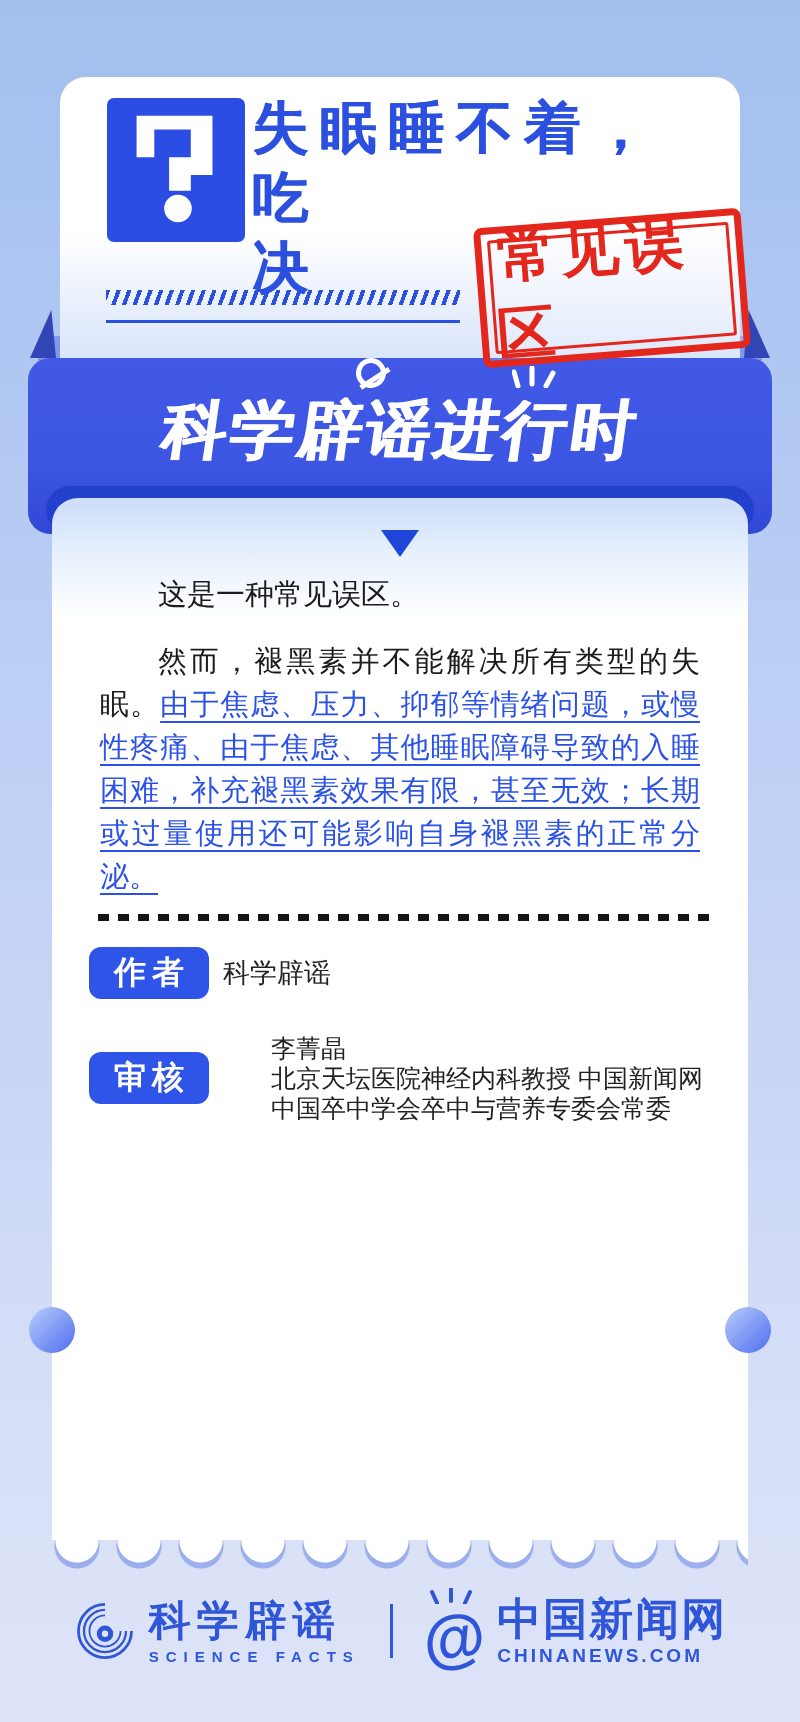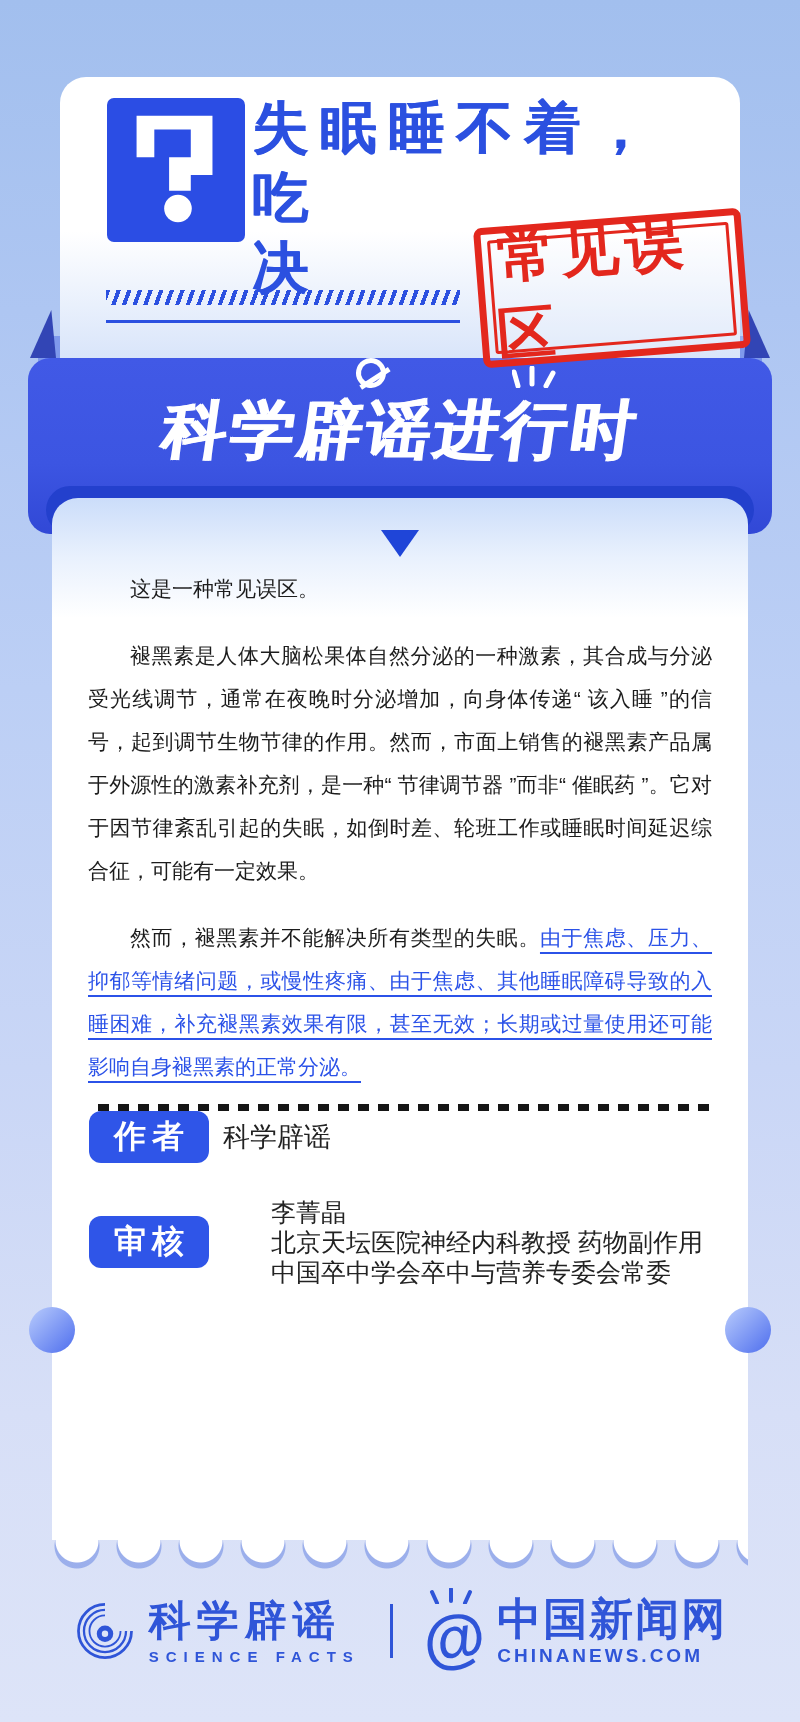--- a/index.html
+++ b/index.html
@@ -42,29 +42,29 @@
   .no-sign span{position:absolute;left:-2px;top:12px;width:34px;height:5px;background:#ffffff;transform:rotate(-45deg);}
   .speed-lines{position:absolute;left:512px;top:66px;width:44px;height:22px;z-index:9;}
 
   
   .content-card{position:absolute;left:52px;top:498px;width:696px;height:1042px;z-index:9;
         background:linear-gradient(180deg,#cbddfa 0%,#e9f1fd 60px,#ffffff 120px);
         border-radius:26px 26px 0 0;padding:0 32px;}
   .tri{width:0;height:0;margin:32px auto 0;border-left:19px solid rgba(0,0,0,0);
        border-right:19px solid rgba(0,0,0,0);border-top:27px solid #1f45d8;}
   .article{margin-top:10px;}
-  .article p{margin:4px;text-indent:2em;text-align:justify;font-size:21px;line-height:43px;color:#1c1c1c;}
+  .article p{margin:16px;text-indent:2em;text-align:justify;font-size:29px;line-height:43px;color:#1c1c1c;}
   .article p + p{margin-top:24px;}
   .hl{color:#2b52e8;text-decoration:underline;text-decoration-thickness:2px;text-underline-offset:7px;}
   .dash-sep{height:7px;margin:16px 0 0 14px;width:612px;
         background:repeating-linear-gradient(90deg,#151515 0 11px,rgba(0,0,0,0) 11px 20px);}
   .notch{position:absolute;width:46px;height:46px;border-radius:50%;top:809px;
         background:linear-gradient(135deg,#a9befa 15%,#5e7cf0 85%);}
   .notch-left{left:-23px;}  .notch-right{right:-23px;}
-  .credits{}
+  .credits{margin-top:26px;}
   .credit-row{display:flex;align-items:center;margin-left:5px;}
   .credit-row + .credit-row{margin-top:34px;gap:48px;}
   .badge{flex:0 0 120px;height:52px;border-radius:12px;background:#2f55e8;color:#ffffff;
         display:flex;align-items:center;justify-content:center;font-size:32px;font-weight:700;
         letter-spacing:6px;text-indent:6px;}
   .credit-value{margin-left:14px;font-size:27px;color:#222222;}
   .credit-lines{margin-left:14px;font-size:25px;line-height:30px;color:#222222;}
   .scallop{position:absolute;left:0;top:1042px;width:696px;height:30px;
         background-image:
           radial-gradient(circle at 31px 1px,#ffffff 21px,rgba(255,255,255,0) 22px),
@@ -126,38 +126,37 @@
         </g>
       </svg>
     </div>
   </div>
 
   <div class="content-card">
     <div class="tri"></div>
 
     <div class="article">
       <p>这是一种常见误区。</p>
-      <p>褪黑素是人体大脑松果体自然分泌的一种激素，其合成与分泌受光线调节，通常在夜晚时分泌增加，向身体传递“ 该入睡 ”的信号，起到调节生物节律的作用。然而，市面上销售的褪黑素产品属于外源性的激素补充剂，是一种“ 节律调节器 ”而非“ 催眠药 ”。它对于因节律紊乱引起的失眠，如倒时差、轮班工作或睡眠时间延迟综合征，可能有一定效果。</p>
       <p><span>然而，褪黑素并不能解决所有类型的失眠。</span><span class="hl">由于焦虑、压力、抑郁等情绪问题，或慢性疼痛、由于焦虑、其他睡眠障碍导致的入睡困难，补充褪黑素效果有限，甚至无效；长期或过量使用还可能影响自身褪黑素的正常分泌。</span></p>
     </div>
 
     <div class="dash-sep"></div>
     <div class="notch notch-left"></div>
     <div class="notch notch-right"></div>
 
     <div class="credits">
       <div class="credit-row">
         <div class="badge">作者</div>
         <div class="credit-value">科学辟谣</div>
       </div>
       <div class="credit-row">
         <div class="badge">审核</div>
         <div class="credit-lines">
           <div>李菁晶</div>
-          <div>北京天坛医院神经内科教授 药物副作用</div>
+          <div>北京天坛医院神经内科教授 中国新闻网</div>
           <div>中国卒中学会卒中与营养专委会常委</div>
         </div>
       </div>
     </div>
 
     <div class="scallop"></div>
   </div>
 
   <div class="footer">
     <div class="logo">

